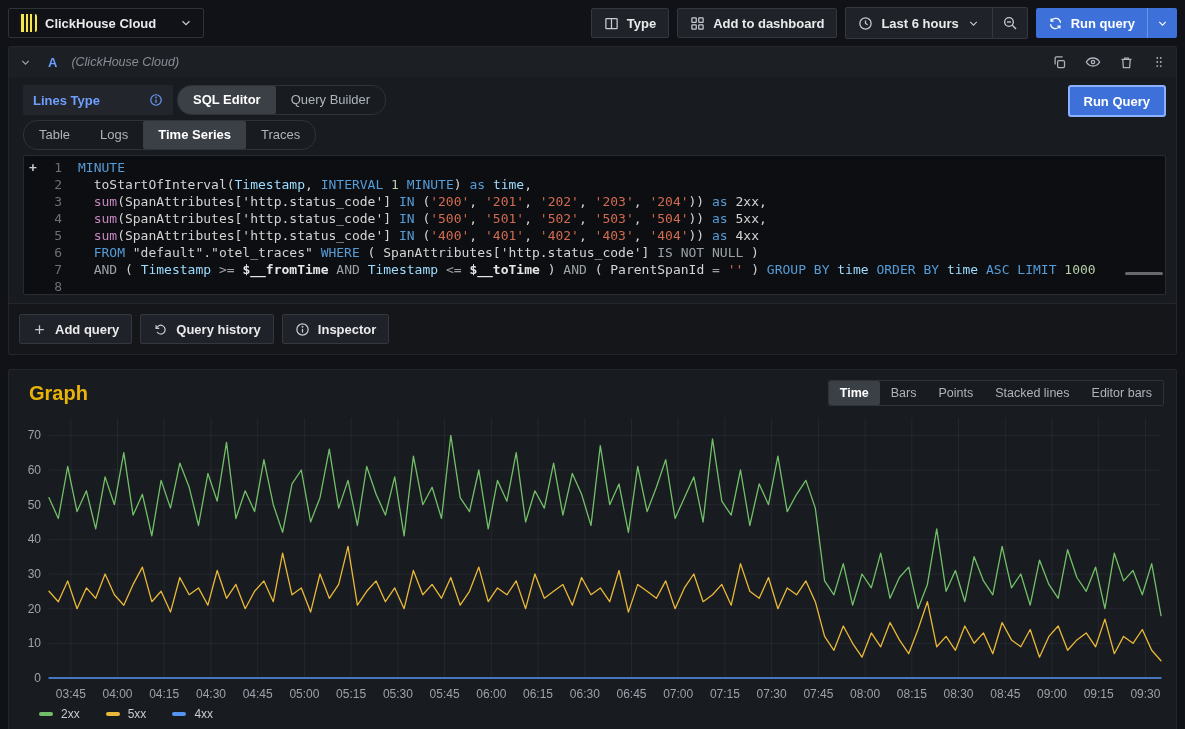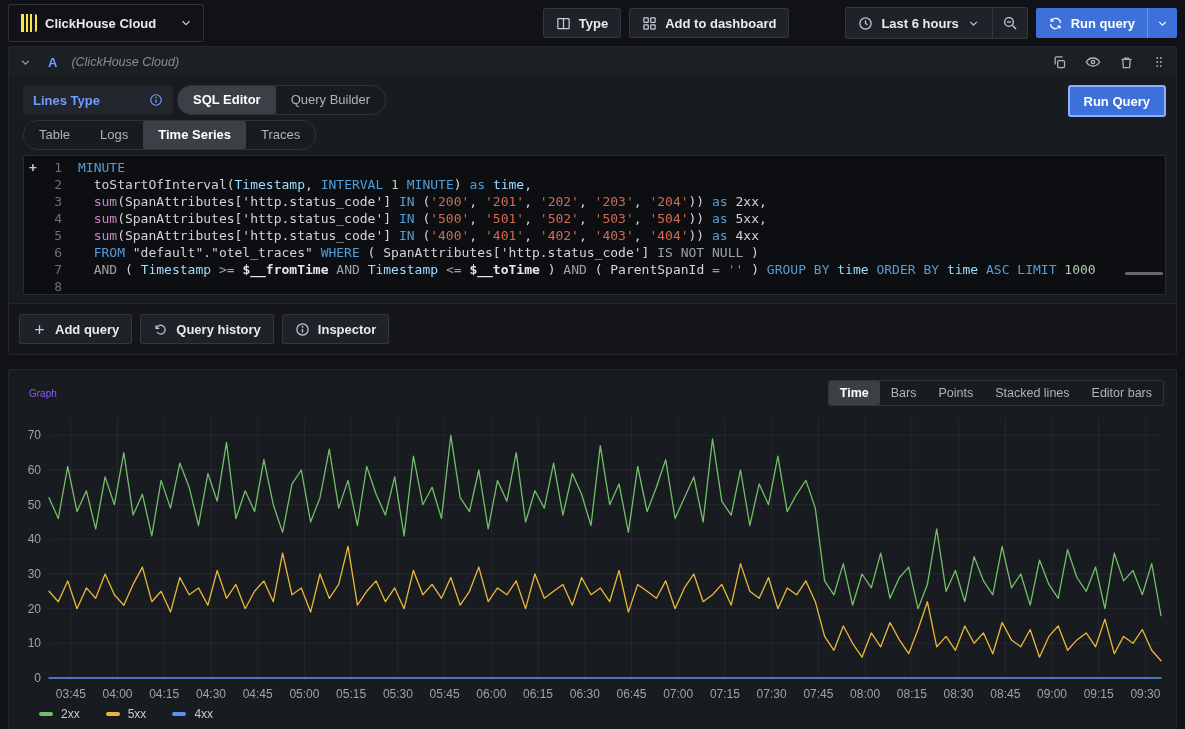--- a/index.html
+++ b/index.html
@@ -2,32 +2,32 @@
 <html><head>
 <meta charset="utf-8">
 <style>
   * { margin:0; padding:0; box-sizing:border-box; }
   html,body { width:1185px; height:729px; background:#111217; overflow:hidden;
     font-family:"Liberation Sans", sans-serif; color:#d8d9da; }
   svg { display:block; }
 
   
   .topbar { display:flex; justify-content:space-between; align-items:center; padding:8px; height:46px; }
-  .ds-picker { display:flex; align-items:center; gap:8px; width:196px; height:38px;
+  .ds-picker { display:flex; align-items:center; gap:8px; width:196px; height:30px;
     border:1px solid #2f3237; border-radius:2px; padding:0 10px; background:#111217; cursor:pointer; }
   .ch-logo { width:18px; height:18px; border-radius:2px; flex:0 0 auto;
     background:repeating-linear-gradient(90deg,#15171c 0 2px,#f6e649 2px 4.5px); position:relative; }
   .ch-logo::after { content:""; position:absolute; right:2.2px; top:7px; width:2px; height:5px; background:#15171c; }
   .ds-picker .name { font-size:13px; font-weight:600; color:#e9eaeb; flex:1; }
   .tb-right { display:flex; align-items:center; gap:8px; }
   .btn { display:flex; align-items:center; gap:8px; height:30px; padding:0 12px;
     background:#202229; border:1px solid #34373d; border-radius:2px;
     color:#e9eaeb; font-size:13px; font-weight:600; cursor:pointer; white-space:nowrap; }
   .btn .ic, .ds-picker .ic { color:#c7cbd1; display:flex; }
-  .btn-group { display:flex; align-items:stretch; border:1px solid #34373d; border-radius:2px; background:#202229;margin-left:48px; }
+  .btn-group { display:flex; align-items:stretch; border:1px solid #34373d; border-radius:2px; background:#202229; }
   .btn-group .btn { border:none; background:transparent; }
   .btn-group .divider { width:1px; background:#34373d; }
   .btn-primary { display:flex; align-items:stretch; background:#3d71d9; border-radius:2px; overflow:hidden; cursor:pointer; }
   .btn-primary .main { display:flex; align-items:center; gap:8px; padding:0 12px; height:30px;
     color:#fff; font-size:13px; font-weight:600; }
   .btn-primary .caret { display:flex; align-items:center; padding:0 8px; border-left:1px solid rgba(255,255,255,.25); color:#fff; }
 
   
   .explore-wrap { margin:0 8px; border:1px solid #24262c; border-radius:2px; background:#141619; }
   .qpanel { background:#181b1f; border-bottom:1px solid #24262c; }
@@ -61,21 +61,21 @@
   .code-line .lnum { width:20px; text-align:right; color:#6c7077; margin-right:16px; }
   .code-line pre { font-family:inherit; white-space:pre; }
   .hsb { position:absolute; right:2px; bottom:19px; width:38px; height:3px; background:rgba(255,255,255,.38); border-radius:2px; }
 
   
   .sec-toolbar { display:flex; gap:8px; padding:10px; }
 
   
   .gpanel { margin:14px 8px 0 8px; background:#181b1f; border:1px solid #24262c; border-radius:2px; height:362px; }
   .gheader { display:flex; align-items:center; justify-content:space-between; padding:10px 12px 4px 20px; }
-  .gtitle { font-size:10px; font-weight:400; color:#8b5cf6; }
+  .gtitle { font-size:20px; font-weight:700; color:#eab308; }
   .gstyle { display:inline-flex; border:1px solid #2f3237; border-radius:2px; overflow:hidden; }
   .gstyle .seg-item { height:24px; line-height:24px; font-size:12.5px; padding:0 11px; }
   .chart-wrap { padding:0 12px; }
   .tick { fill:#9da3ab; font-size:12px; font-family:"Liberation Sans", sans-serif; }
   .legend { display:flex; align-items:center; gap:26px; margin:1px 0 0 30px; }
   .legend-item { display:flex; align-items:center; gap:8px; cursor:pointer; }
   .legend-chip { width:14px; height:4px; border-radius:2px; }
   .legend-label { font-size:12px; color:#c7ccd1; }
 </style>
 </head>

